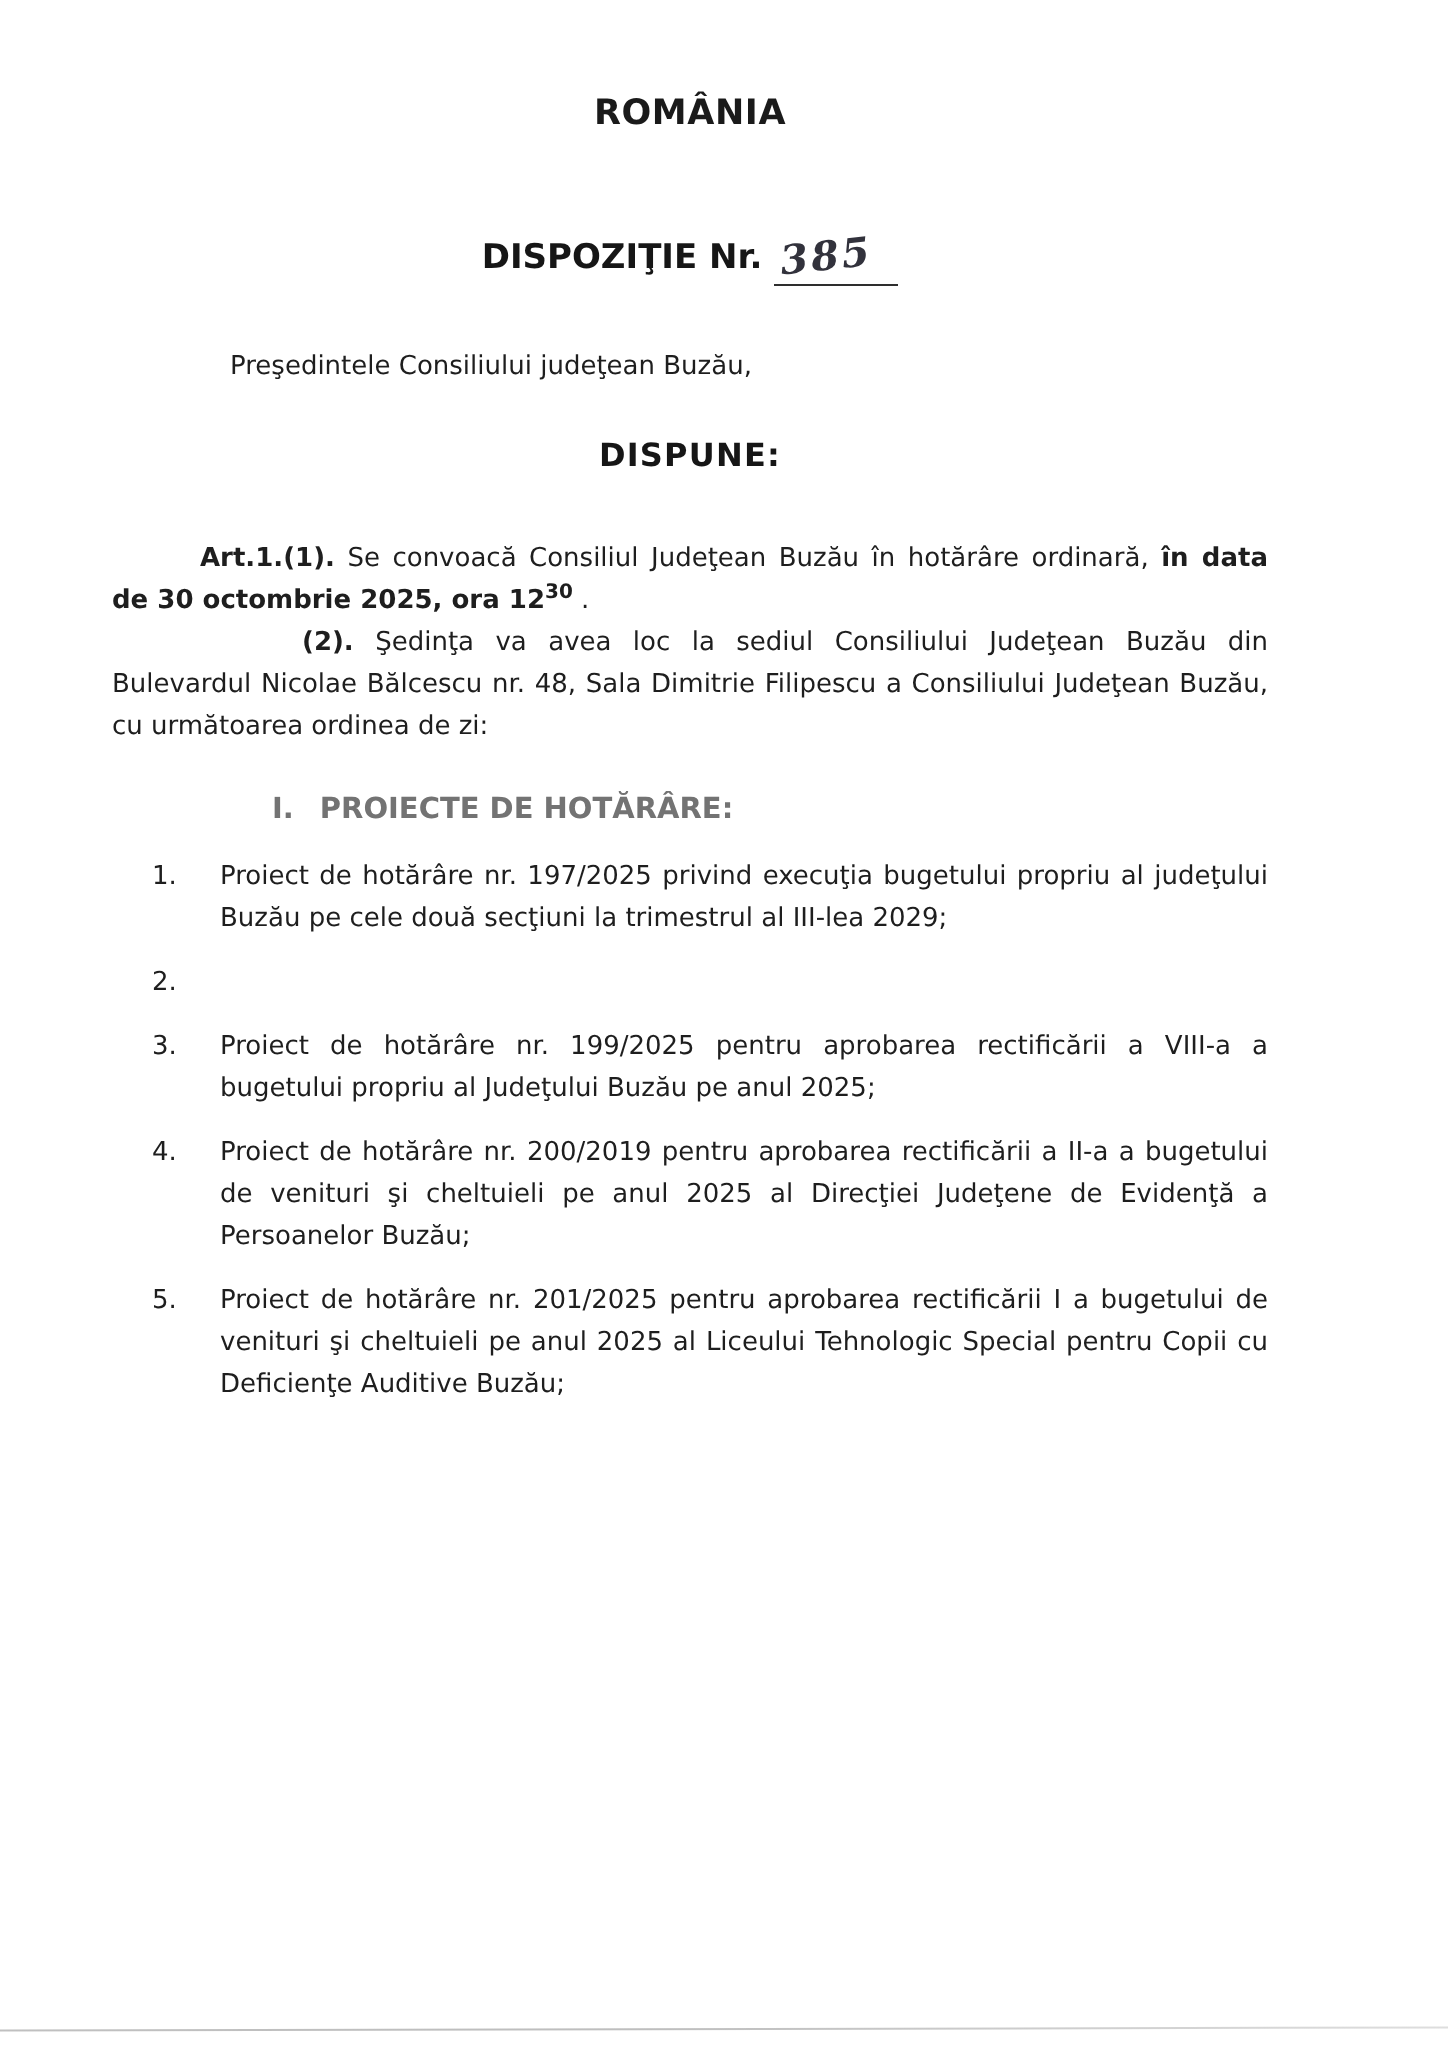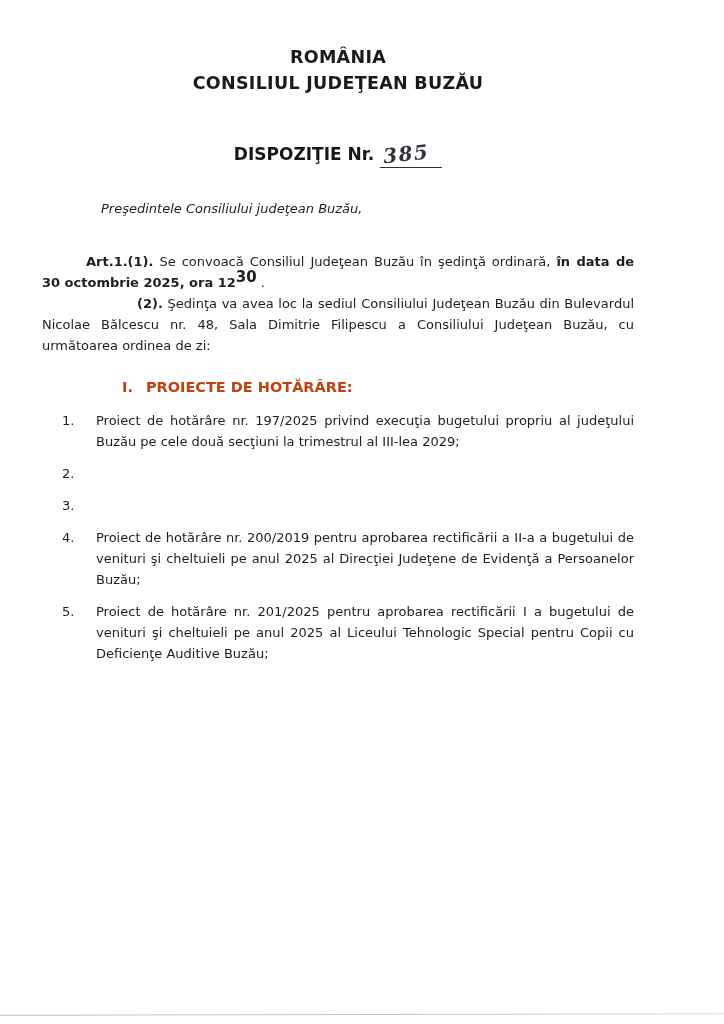--- a/index.html
+++ b/index.html
@@ -4,21 +4,21 @@
 <style>
   html, body { margin:0; padding:0; background:#e8e8e8; }
   .page {
     position:relative;
     width:724px; height:1024px;
     margin:0 auto;
     background:#ffffff;
     font-family:"DejaVu Sans", sans-serif;
     color:#1e1e1e;
     box-sizing:border-box;
-    padding:44px 90px 0 42px;
+    padding:44px 90px 0 56px;
     overflow:hidden;
   }
   .letterhead {
     text-align:center;
     font-weight:bold;
     font-size:17.5px;
     line-height:26px;
     color:#1a1a1a;
     letter-spacing:0.3px;
   }
@@ -45,46 +45,46 @@
     font-size:20px;
     color:#32323c;
     display:inline-block;
     transform:rotate(-6deg) translateY(1px);
     letter-spacing:1.5px;
     padding-left:3px;
   }
   .body-text { font-size:13px; line-height:21px; }
   .preamble { margin-top:30px; }
   .preamble p, .art1 p { margin:0; }
-  .indent-pre { text-indent:59px;font-style:italic; }
+  .indent-pre { text-indent:59px; }
   .indent-a { text-indent:44px; }
   .indent-b { text-indent:95px; }
   .justify { text-align:justify; }
   .dispune {
     margin-top:24px;
     text-align:center;
     font-weight:bold;
     font-size:16px;
     letter-spacing:0.6px;
     color:#161616;
   }
   .art1 { margin-top:32px; }
   .sup-time {
-    font-size:15px;
+    font-size:10px;
     font-weight:bold;
     position:relative;
     top:-5px;
     line-height:0;
   }
   .section-heading {
     margin-top:23px;
     margin-left:80px;
     font-weight:bold;
     font-size:14.5px;
-    color:#c2410c;
+    color:#737373;
   }
   .section-heading .numeral { margin-right:13px; }
   .agenda {
     margin:15px 0 0 0;
     padding:0;
     list-style:none;
   }
   .agenda li { display:flex; margin-bottom:11px; }
   .agenda .num { width:34px; margin-left:20px; flex:none; }
   .agenda .item-text { flex:1; text-align:justify; }
@@ -99,53 +99,54 @@
     transform:rotate(-0.12deg);
   }
 </style>
 </head>
 <body>
 
 <div class="page">
 
   <div class="letterhead">
     <div>ROMÂNIA</div>
-    <div>CONSILIUL JUDEŢEAN BUZĂU</div>
   </div>
 
   <div class="doc-title">
     <div>
       <span>DISPOZIŢIE Nr.</span><span class="number-underline"><span class="handwritten">385</span></span>
     </div>
   </div>
 
   <div class="preamble body-text">
     <p class="indent-pre">Preşedintele Consiliului judeţean Buzău,</p>
   </div>
 
+  <div class="dispune">DISPUNE:</div>
 
   <div class="art1 body-text">
-    <p class="indent-a justify"><b>Art.1.(1).</b><span> Se convoacă Consiliul Judeţean Buzău în şedinţă ordinară, </span><b>în data de 30 octombrie 2025, ora 12</b><b class="sup-time">30</b><span> .</span></p>
+    <p class="indent-a justify"><b>Art.1.(1).</b><span> Se convoacă Consiliul Judeţean Buzău în hotărâre ordinară, </span><b>în data de 30 octombrie 2025, ora 12</b><b class="sup-time">30</b><span> .</span></p>
     <p class="indent-b justify"><b>(2).</b><span> Şedinţa va avea loc la sediul Consiliului Judeţean Buzău din Bulevardul Nicolae Bălcescu nr. 48, Sala Dimitrie Filipescu a Consiliului Judeţean Buzău, cu următoarea ordinea de zi:</span></p>
   </div>
 
   <div class="section-heading">
     <span class="numeral">I.</span><span>PROIECTE DE HOTĂRÂRE:</span>
   </div>
 
   <ol class="agenda body-text">
     <li>
       <span class="num">1.</span>
       <span class="item-text">Proiect de hotărâre nr. 197/2025 privind execuţia bugetului propriu al judeţului Buzău pe cele două secţiuni la trimestrul al III-lea 2029;</span>
     </li>
     <li>
       <span class="num">2.</span>
     </li>
     <li>
       <span class="num">3.</span>
+      <span class="item-text">Proiect de hotărâre nr. 199/2025 pentru aprobarea rectificării a VIII-a a bugetului propriu al Judeţului Buzău pe anul 2025;</span>
     </li>
     <li>
       <span class="num">4.</span>
       <span class="item-text">Proiect de hotărâre nr. 200/2019 pentru aprobarea rectificării a II-a a bugetului de venituri şi cheltuieli pe anul 2025 al Direcţiei Judeţene de Evidenţă a Persoanelor Buzău;</span>
     </li>
     <li>
       <span class="num">5.</span>
       <span class="item-text">Proiect de hotărâre nr. 201/2025 pentru aprobarea rectificării I a bugetului de venituri şi cheltuieli pe anul 2025 al Liceului Tehnologic Special pentru Copii cu Deficienţe Auditive Buzău;</span>
     </li>
   </ol>

